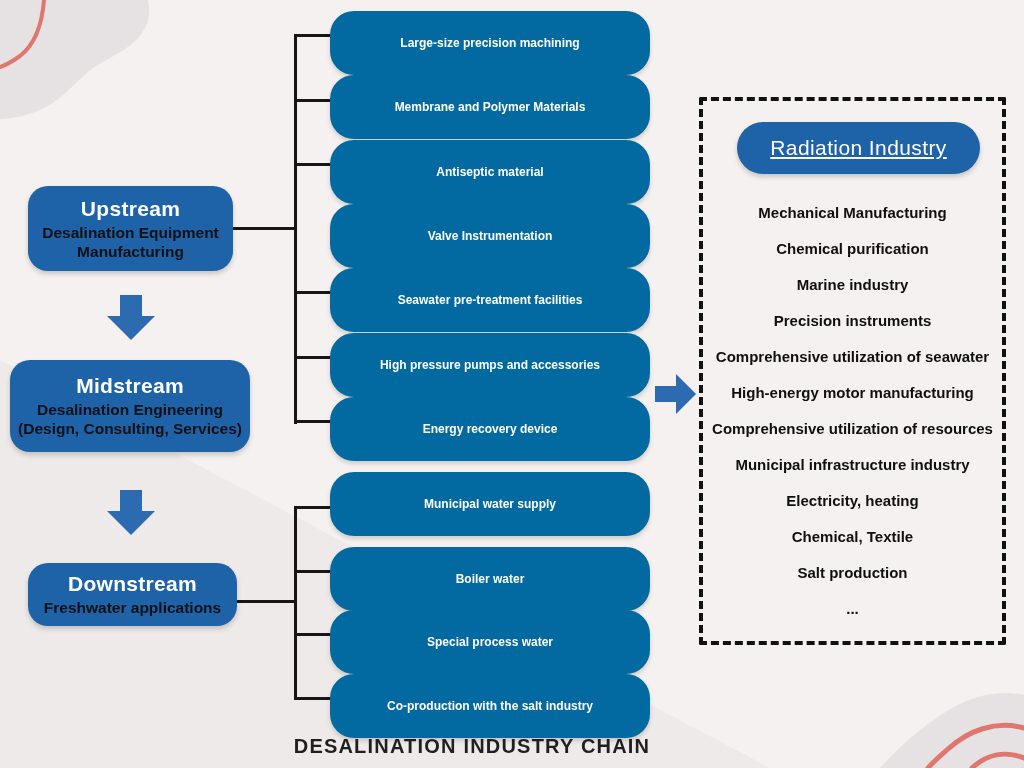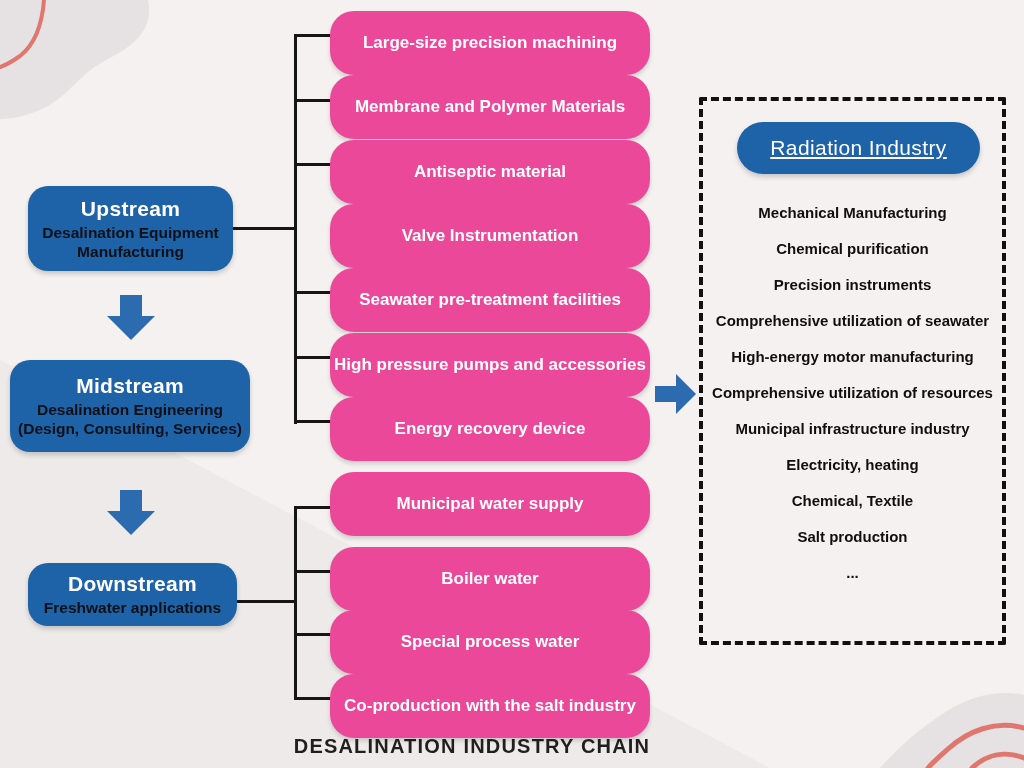--- a/index.html
+++ b/index.html
@@ -22,24 +22,24 @@
     z-index:3;
     padding:6px 8px;
   }
   .stage-title { color:#ffffff; font-weight:800; font-size:21px; line-height:24px; letter-spacing:.3px; }
   .stage-subtitle { color:#0d1117; font-weight:700; font-size:15.5px; line-height:19px; margin-top:2px; }
 
   
   .item-box {
     position:absolute;
     left:330px; width:320px; height:64px;
-    background:#ec4899;
+    background:#0369a1;
     border-radius:24px;
     display:flex; align-items:center; justify-content:center;
-    color:#ffffff; font-weight:700; font-size:17px;
+    color:#ffffff; font-weight:700; font-size:12px;
     text-align:center;
     box-shadow:0 3px 4px rgba(0,0,0,0.15);
     z-index:3;
     white-space:nowrap;
   }
 
   
   .conn { position:absolute; background:#161616; z-index:1; }
   .conn-h { height:3px; }
   .conn-v { width:3px; }
@@ -146,20 +146,21 @@
 <div class="item-box" style="top:472px;">Municipal water supply</div>
 <div class="item-box" style="top:547px;">Boiler water</div>
 <div class="item-box" style="top:610px;">Special process water</div>
 <div class="item-box" style="top:674px;">Co-production with the salt industry</div>
 
 <div class="radiation-panel">
   <div class="radiation-pill">Radiation Industry</div>
   <div class="radiation-list">
     <div class="radiation-item">Mechanical Manufacturing</div>
     <div class="radiation-item">Chemical purification</div>
+    <div class="radiation-item">Marine industry</div>
     <div class="radiation-item">Precision instruments</div>
     <div class="radiation-item">Comprehensive utilization of seawater</div>
     <div class="radiation-item">High-energy motor manufacturing</div>
     <div class="radiation-item">Comprehensive utilization of resources</div>
     <div class="radiation-item">Municipal infrastructure industry</div>
     <div class="radiation-item">Electricity, heating</div>
     <div class="radiation-item">Chemical, Textile</div>
     <div class="radiation-item">Salt production</div>
     <div class="radiation-item">...</div>
   </div>

